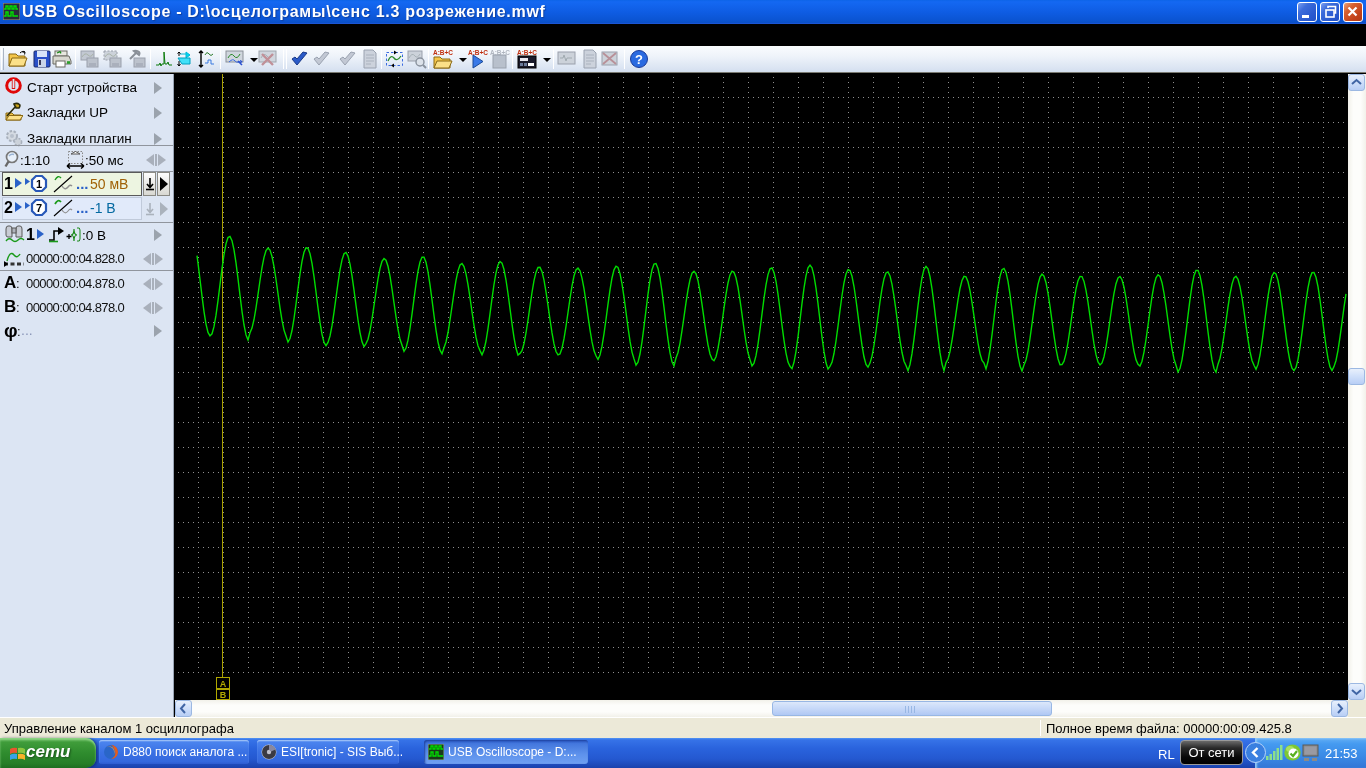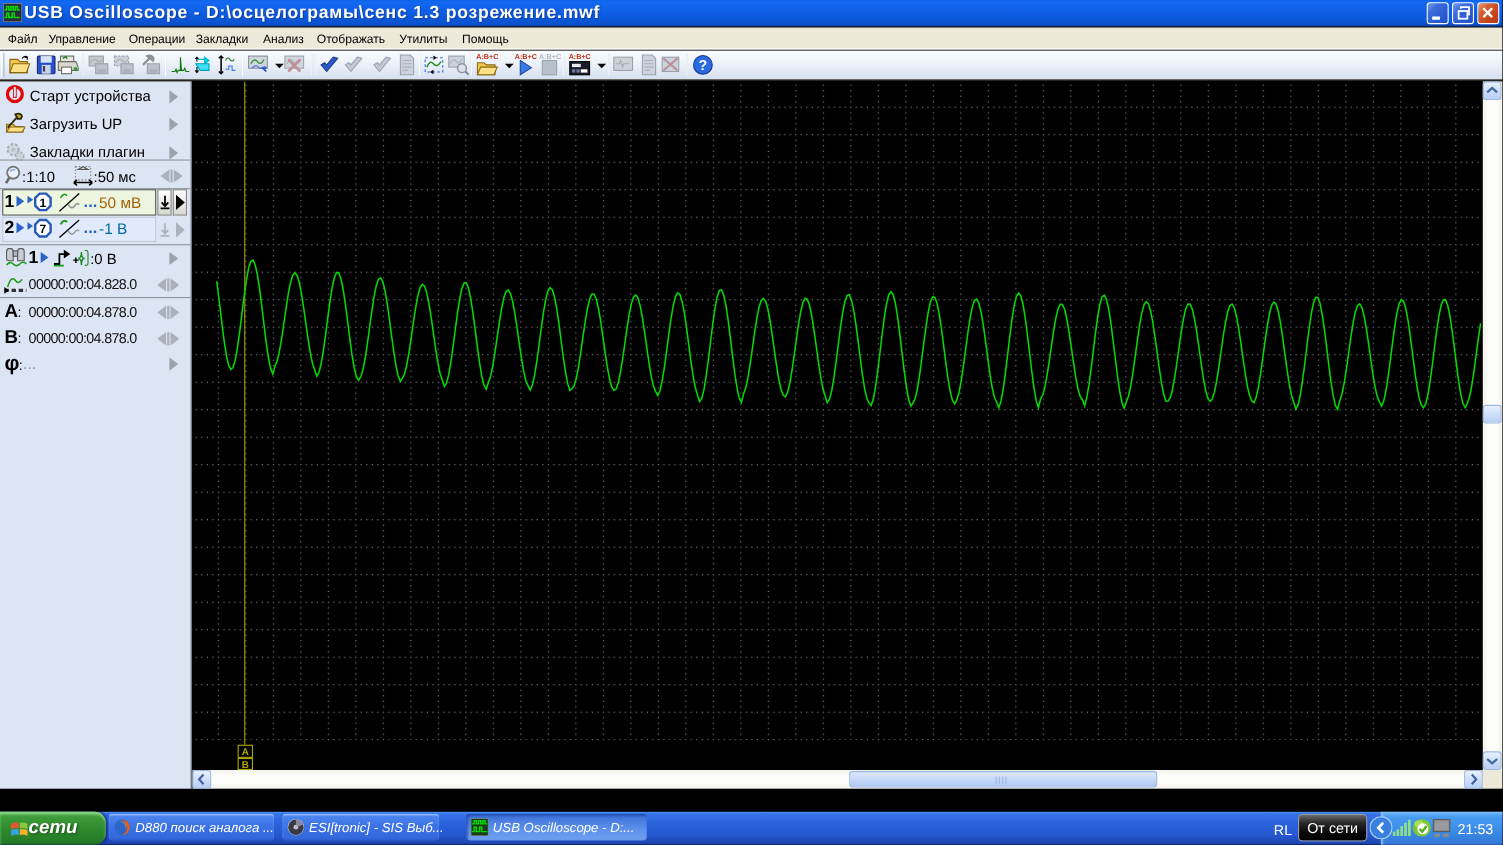--- a/index.html
+++ b/index.html
@@ -44,21 +44,21 @@
 #hthumb{position:absolute;left:597px;top:1px;width:280px;height:15px;border-radius:3px;border:1px solid #98b7e4;background:linear-gradient(180deg,#dce8fb 0%,#c6d8f8 50%,#b0c8f4 100%);}
 #corner{left:1348px;top:700px;width:18px;height:17px;background:#ece9d8;}
 
 
 #status{left:0;top:717px;width:1366px;height:21px;background:#ece9d8;border-top:1px solid #fff;color:#000;font-size:13px;}
 
 
 #taskbar{left:0;top:738px;width:1366px;height:30px;background:linear-gradient(180deg,#5295f4 0%,#3673e8 6%,#2a63dd 35%,#2458d0 70%,#1c46b4 94%,#1a41ab 100%);}
 #startbtn{position:absolute;left:0;top:0;width:96px;height:30px;border-radius:0 10px 10px 0;background:linear-gradient(180deg,#63b55c 0%,#3f9c3a 15%,#2f8c2e 50%,#267e27 85%,#1e6e20 100%);box-shadow:inset 0 2px 2px #8cd584, 2px 0 3px rgba(0,0,30,.4);}
 #startbtn .stxt{position:absolute;left:26px;top:4px;color:#fff;font-size:17px;font-weight:bold;font-style:italic;text-shadow:1px 1px 2px #1a501a;}
-.taskbtn{position:absolute;top:2px;height:24px;border-radius:3px;color:#fff;font-size:12px;font-style:italic;}
+.taskbtn{position:absolute;top:2px;height:24px;border-radius:3px;color:#fff;font-size:12px;}
 .tb-norm{background:linear-gradient(180deg,#79a8f4 0%,#4a83ee 10%,#3a71e4 50%,#3468de 90%,#2e5cd0 100%);box-shadow:inset 0 1px 1px #9dc0f8;}
 .tb-act{background:linear-gradient(180deg,#2e5cc8 0%,#4377dd 15%,#5e92ec 60%,#6fa0f2 100%);box-shadow:inset 1px 1px 2px #1e43a0;}
 .taskbtn .ticn{position:absolute;left:4px;top:4px;width:16px;height:16px;}
 .taskbtn .ttxt{position:absolute;left:24px;top:5px;white-space:nowrap;overflow:hidden;}
 #tray{position:absolute;left:1255px;top:0;width:111px;height:30px;background:linear-gradient(180deg,#61aef5 0%,#459af0 20%,#3a8ae6 60%,#3376d6 100%);box-shadow:inset 2px 1px 2px #8cc7f8;}
 </style></head><body>
 <div id="root">
 
   <div id="title" class="abs">
     <svg class="abs" style="left:3px;top:3px" width="17" height="17" viewBox="0 0 17 17">
@@ -72,30 +72,20 @@
         </svg></div>
     <div id="btnmax" class="winbtn"><svg width="18" height="18">
           <rect x="5" y="7" width="8" height="7" fill="none" stroke="#fff" stroke-width="1.6"></rect>
           <path d="M7 5 L7 3.5 L14.5 3.5 L14.5 10 L13 10" stroke="#fff" stroke-width="1.6" fill="none"></path>
         </svg></div>
     <div id="btncls" class="winbtn"><svg width="18" height="18">
           <path d="M4.5 4.5 L12.5 12.5 M12.5 4.5 L4.5 12.5" stroke="#fff" stroke-width="2.2"></path>
         </svg></div>
   </div>
 
-  <div id="menu" class="abs">
-    <span style="left:7px">Файл</span>
-    <span style="left:44px">Управление</span>
-    <span style="left:117px">Операции</span>
-    <span style="left:178px">Закладки</span>
-    <span style="left:239px">Анализ</span>
-    <span style="left:288px">Отображать</span>
-    <span style="left:363px">Утилиты</span>
-    <span style="left:420px">Помощь</span>
-  </div>
 
   <div id="toolbar" class="abs">
     <div class="abs" style="left:1px;top:2px;width:3px;height:22px;border-left:1px solid #fff;border-right:1px solid #aab4c4"></div>
     <svg class="ticon" style="left:8px" viewBox="0 0 20 20">
         <path d="M1 5 L8 5 L10 7 L17 7 L17 17 L1 17 Z" fill="#f4c64a" stroke="#8a6914"></path>
         <path d="M1 17 L4 9 L19 9 L16 17 Z" fill="#fbe088" stroke="#8a6914"></path>
         <path d="M12 4 C14 2 16 2 17 3 M17 3 L14.5 3.2 M17 3 L16.6 5.5" stroke="#000" fill="none"></path>
       </svg>
     <svg class="ticon" style="left:32px" viewBox="0 0 20 20">
         <rect x="2" y="2" width="16" height="16" rx="1" fill="#2a50c8" stroke="#1a2a6a"></rect>
@@ -239,21 +229,21 @@
         <rect x="6.8" y="1" width="3.4" height="11" fill="#e00808"></rect>
         <rect x="7.6" y="2" width="1.8" height="9" fill="#dce5f3"></rect>
       </svg>
     <div class="lbl13 abs" style="left:27px;top:6px">Старт устройства</div>
     <div class="arr-r" style="left:154px;top:8px"></div>
     <svg class="abs" style="left:4px;top:28px" width="19" height="19" viewBox="0 0 19 19">
         <path d="M2 11 L8 11 L10 13 L17 13 L17 18 L2 18 Z" fill="#f0c44a" stroke="#8a6914"></path>
         <path d="M2 18 L5 13.5 L19 13.5 L16 18 Z" fill="#fbe088" stroke="#8a6914"></path>
         <path d="M3 14 L12 4 M10 2 Q13 0.5 15.5 2.5 Q16.5 4 15 6 L12 6 Z" stroke="#2a2a0a" fill="#caa21a" stroke-width="1.6"></path>
       </svg>
-    <div class="lbl13 abs" style="left:27px;top:31px">Загрузить UP</div>
+    <div class="lbl13 abs" style="left:27px;top:31px">Закладки UP</div>
     <div class="arr-r" style="left:154px;top:33px"></div>
     <svg class="abs" style="left:4px;top:54px" width="20" height="20" viewBox="0 0 20 20">
         <circle cx="8" cy="8" r="5" fill="#d4dae2" stroke="#a8b0bc" stroke-width="2" stroke-dasharray="2.5 1.6"></circle>
         <circle cx="8" cy="8" r="2" fill="#b8c0cc"></circle>
         <circle cx="14" cy="14" r="3.6" fill="#ccd2da" stroke="#a8b0bc" stroke-width="1.6" stroke-dasharray="2 1.4"></circle>
       </svg>
     <div class="lbl13 abs" style="left:27px;top:57px">Закладки плагин</div>
     <div class="arr-r" style="left:154px;top:59px"></div>
     <div class="psep" style="top:71px"></div>
     <svg class="abs" style="left:4px;top:76px" width="18" height="19" viewBox="0 0 18 19">
@@ -426,20 +416,25 @@
     <div class="sbtn" style="left:0;top:0;width:17px;height:17px"><svg width="15" height="15">
           <path d="M3 9 L7.5 5 L12 9" stroke="#4065a5" stroke-width="2" fill="none"></path>
         </svg></div>
     <div class="sbtn" style="left:0;top:609px;width:17px;height:17px"><svg width="15" height="15">
           <path d="M3 6 L7.5 10 L12 6" stroke="#4065a5" stroke-width="2" fill="none"></path>
         </svg></div>
     <div class="sbtn" style="left:0;top:294px;width:17px;height:17px"></div>
   </div>
   <div id="corner" class="abs"></div>
 
+  <div id="status" class="abs">
+    <span class="abs" style="left:4px;top:3px">Управление каналом 1 осциллографа</span>
+    <div class="abs" style="left:1040px;top:2px;width:1px;height:16px;background:#a8a49a;border-right:1px solid #fff"></div>
+    <span class="abs" style="left:1046px;top:3px">Полное время файла: 00000:00:09.425.8</span>
+  </div>
 
   <div id="taskbar" class="abs">
     <div id="startbtn">
       <svg class="abs" style="left:9px;top:6px" width="18" height="18" viewBox="0 0 18 18">
         <path d="M1 5 Q4 3 8 4 L8 9 Q4 8 1 10 Z" fill="#e8552f"></path>
         <path d="M9 4 Q13 3 16 5 L16 10 Q13 8 9 9 Z" fill="#8cc63f"></path>
         <path d="M1 11 Q4 9 8 10 L8 15 Q4 14 1 16 Z" fill="#38a3e8"></path>
         <path d="M9 10 Q13 9 16 11 L16 16 Q13 14 9 15 Z" fill="#f8b229"></path>
       </svg>
       <div class="stxt">сети</div>

